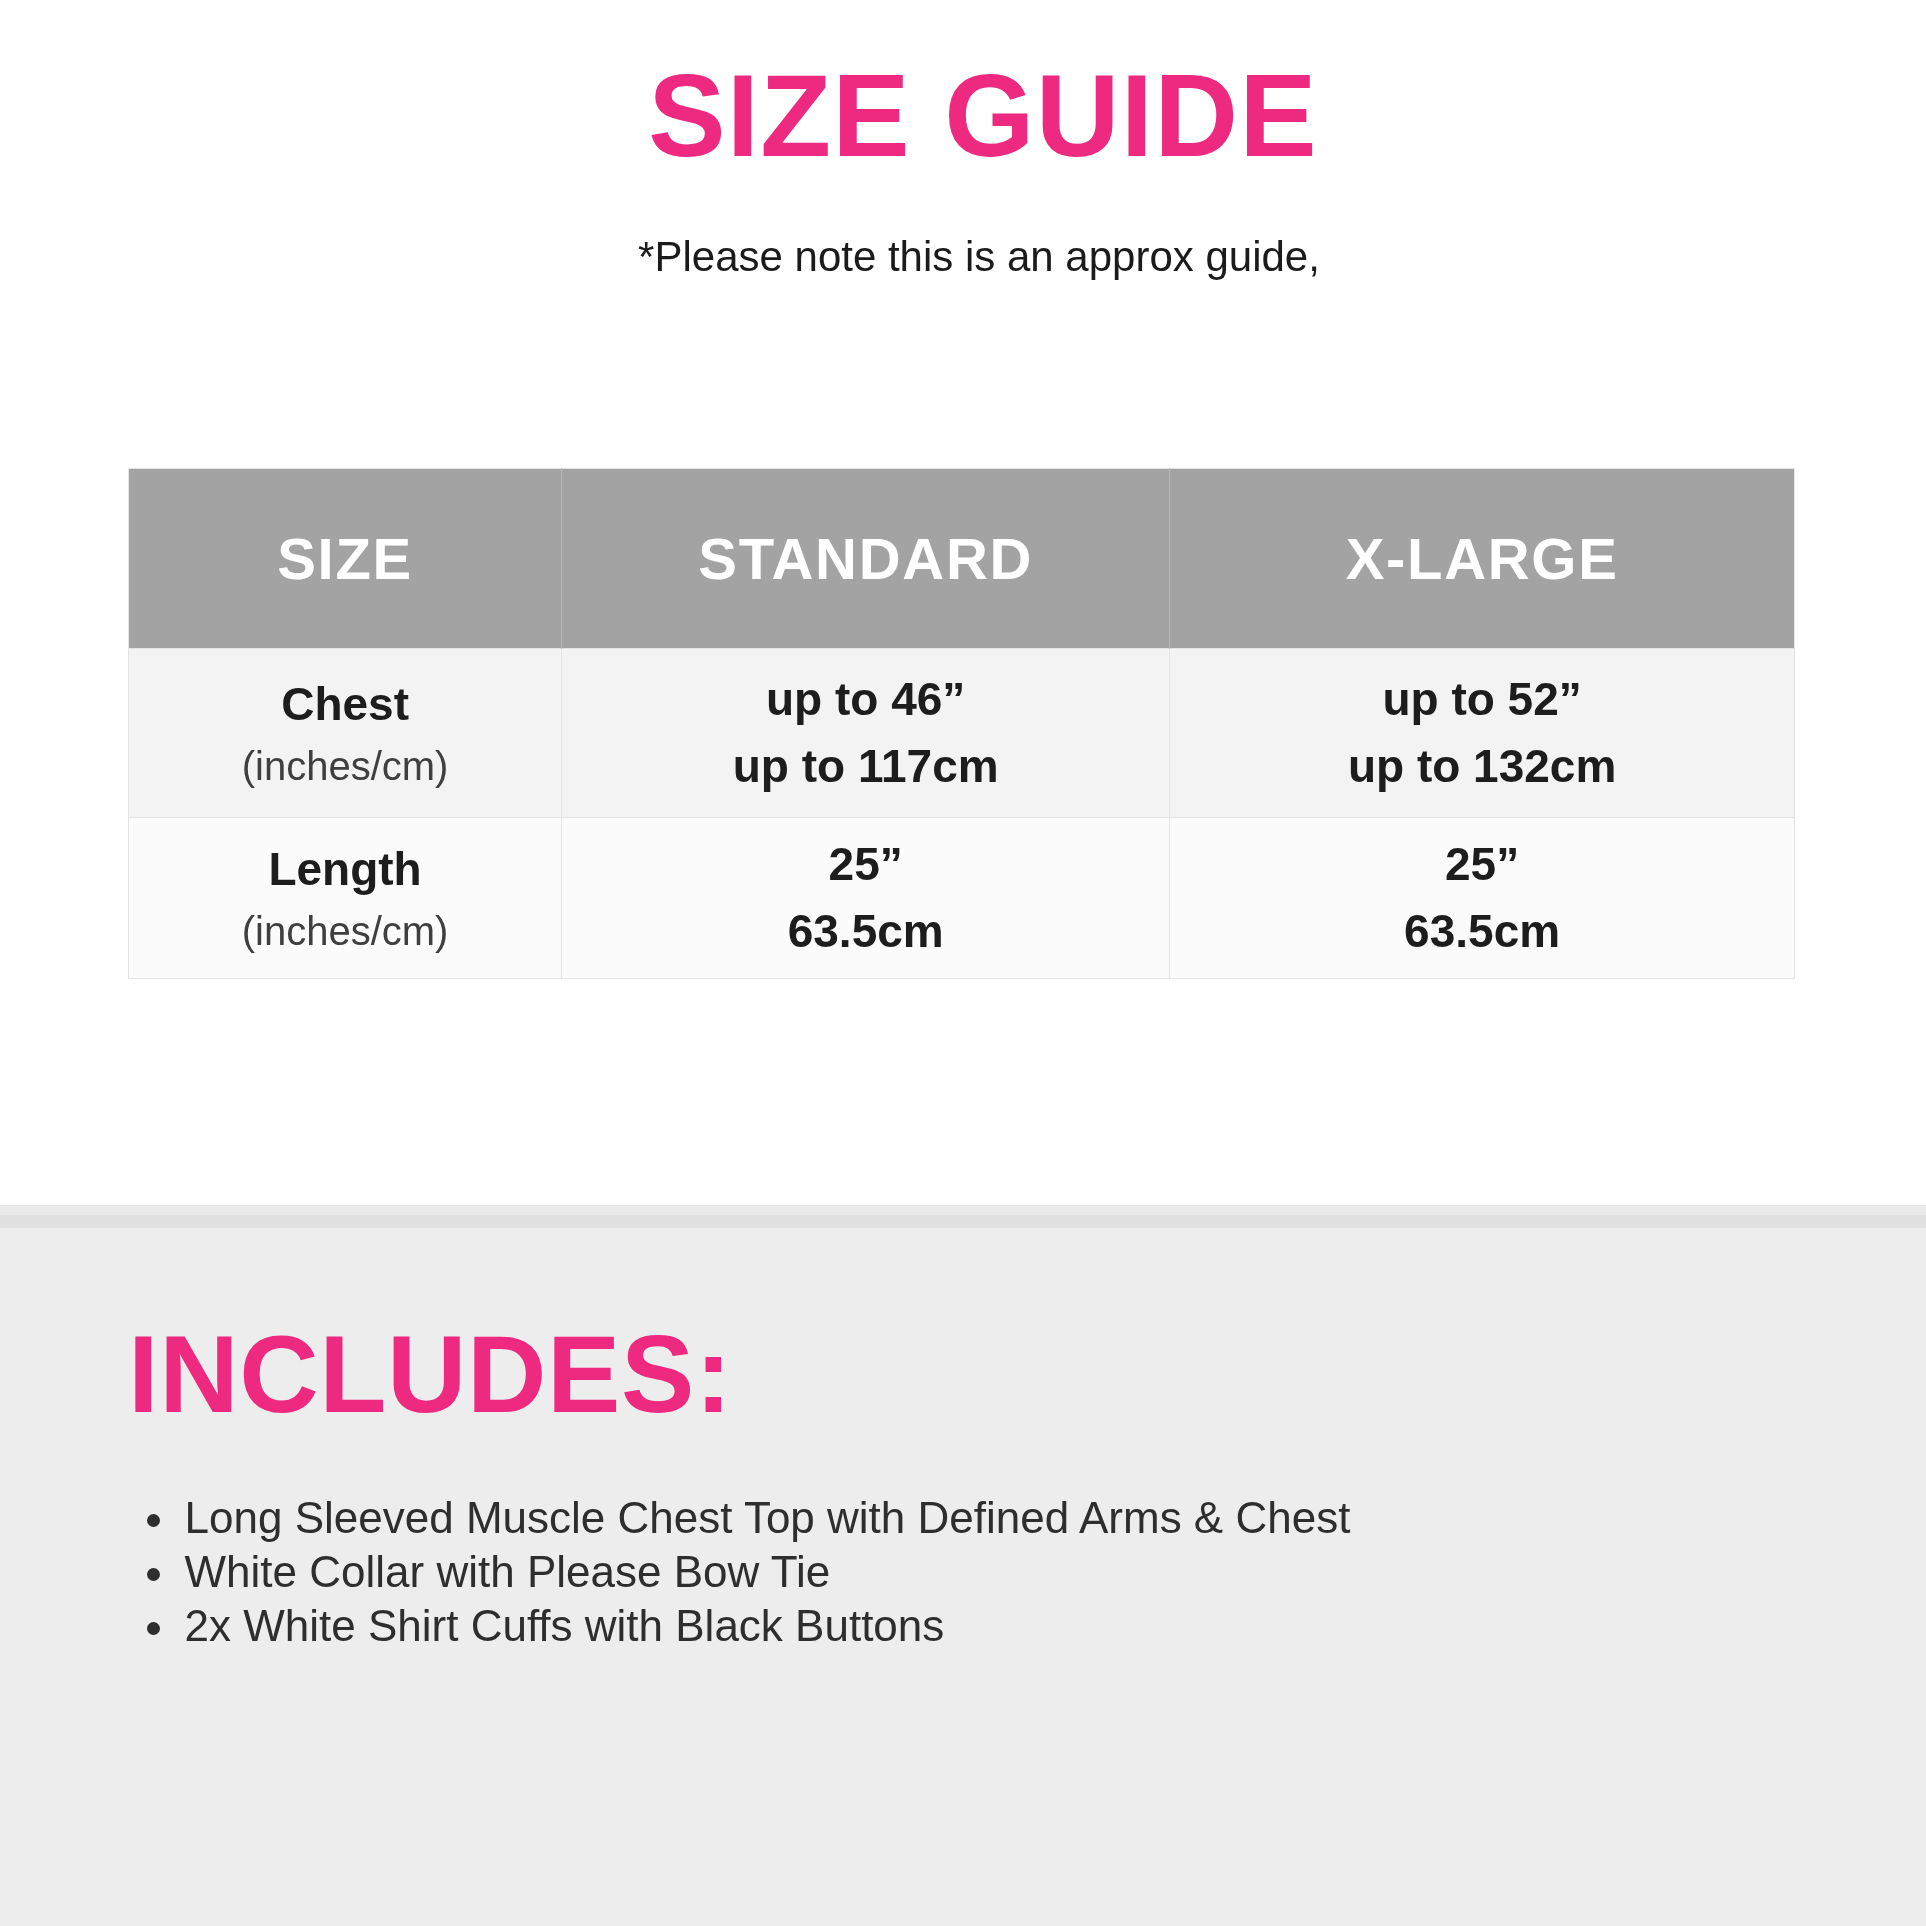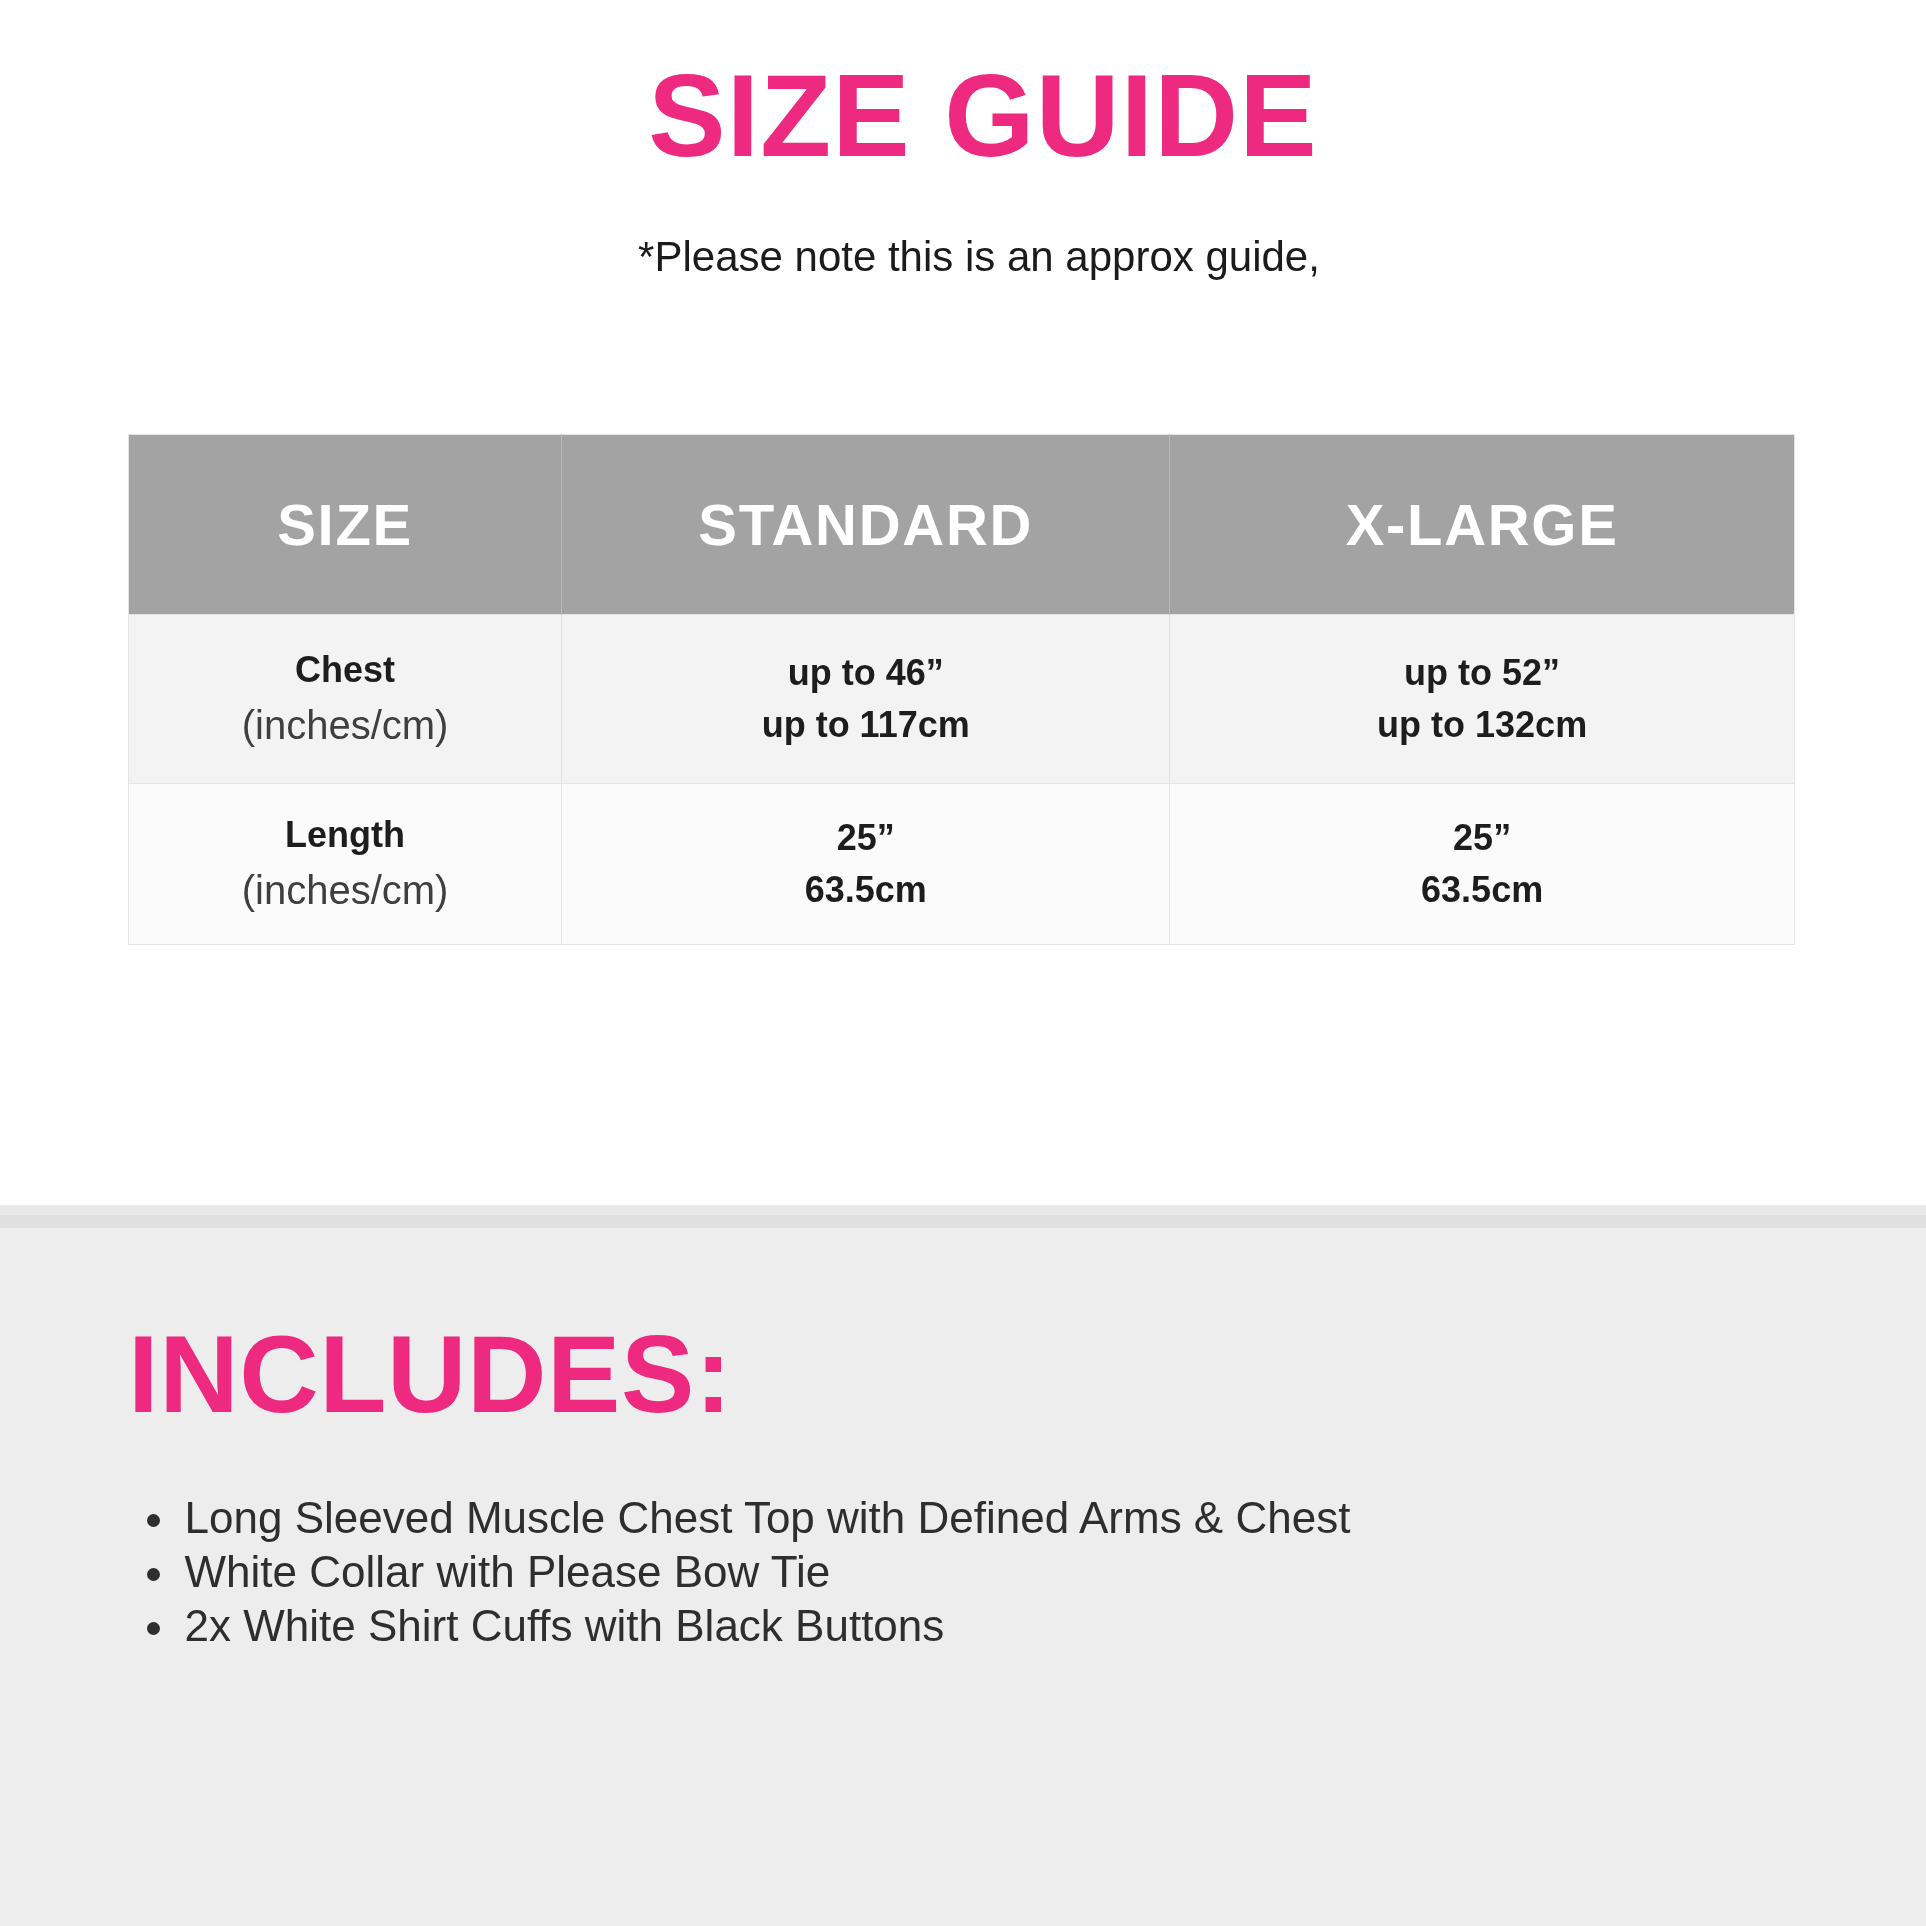--- a/index.html
+++ b/index.html
@@ -41,21 +41,21 @@
     font-size: 42px;
     line-height: 1.32;
     font-weight: 400;
     color: #1b1b1b;
   }
 
   
   .size-table {
     position: absolute;
     left: 128px;
-    top: 434px;
+    top: 468px;
     width: 1667px;
     border-collapse: collapse;
     table-layout: fixed;
     border: 1.7px solid var(--table-border, #e4e4e4);
   }
   .size-table col.c1 { width: 26%; }
   .size-table col.c2 { width: 36.5%; }
   .size-table col.c3 { width: 37.5%; }
 
   .size-table thead tr { height: 180px; }
@@ -76,21 +76,21 @@
   .size-table tbody td {
     text-align: center;
     vertical-align: middle;
     padding: 0;
     border-top: 1.7px solid var(--table-border, #e4e4e4);
   }
   .size-table tbody td + td { border-left: 1.7px solid var(--table-border, #e4e4e4); }
 
   .cell-strong {
     display: block;
-    font-size: 36px;
+    font-size: 46px;
     line-height: 1.45;
     font-weight: 700;
     color: var(--text-dark, #1d1d1d);
   }
   .cell-sub {
     display: block;
     font-size: 40px;
     line-height: 1.45;
     font-weight: 400;
     color: #3f3f3f;

